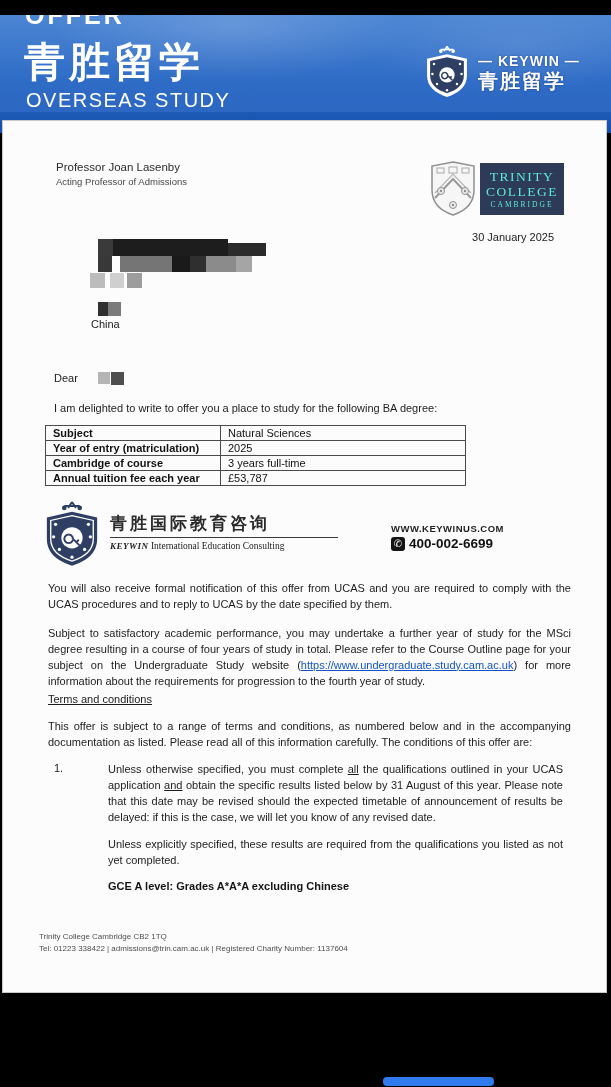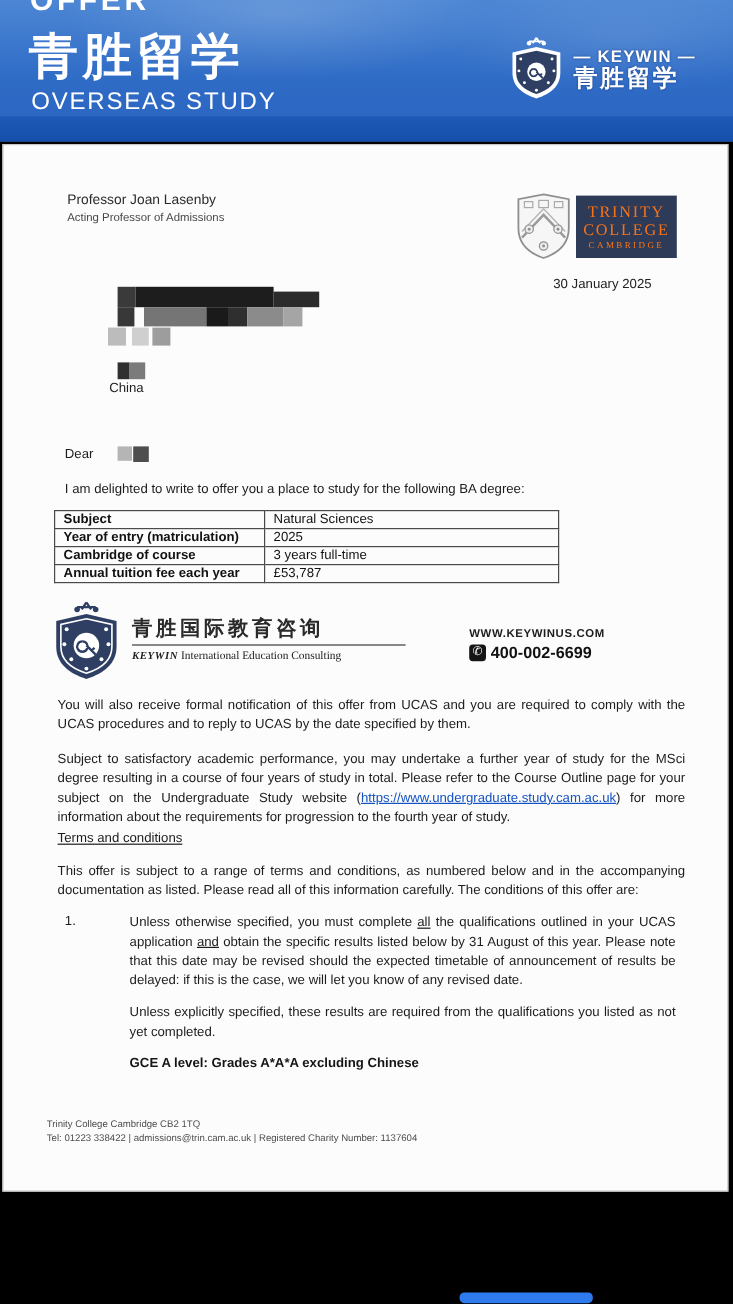--- a/index.html
+++ b/index.html
@@ -1,21 +1,21 @@
 <!DOCTYPE html>
 <html><head>
 <meta charset="utf-8">
 <style>
   html,body{margin:0;padding:0;background:#000;}
   .page{position:relative;width:611px;height:1087px;background:#000;overflow:hidden;
         font-family:"Liberation Sans","DejaVu Sans",sans-serif;}
   .abs{position:absolute;}
 
   
-  .banner{position:absolute;left:0;top:0;width:611px;height:118px;overflow:hidden;
+  .banner{position:absolute;left:0;top:15px;width:611px;height:118px;overflow:hidden;
     background:
       radial-gradient(ellipse 300px 90px at 38% 10%, rgba(255,255,255,.16), rgba(255,255,255,0) 60%),
       radial-gradient(ellipse 260px 80px at 85% 25%, rgba(255,255,255,.10), rgba(255,255,255,0) 60%),
       linear-gradient(180deg,#4c86d4 0%,#2f6cc6 55%,#2a64c0 100%);}
   .banner-darkbar{position:absolute;left:0;top:97px;width:611px;height:21px;
       background:linear-gradient(180deg,#1d59b6,#1450ab);}
   .offer-txt{left:25px;top:-14px;color:#fff;font-size:25px;font-weight:bold;letter-spacing:3px;}
   .brand-cn{left:24px;top:20px;color:#fff;font-size:41px;font-weight:bold;letter-spacing:4px;}
   .brand-en{left:26px;top:74px;color:#fff;font-size:20px;letter-spacing:1.5px;}
   .hlogo{left:424px;top:28px;display:flex;align-items:center;gap:8px;}
@@ -25,27 +25,27 @@
 
   
   .doc{position:absolute;left:2px;top:120px;width:605px;height:873px;background:#fcfcfc;
        border:1px solid #c9c9c9;box-sizing:border-box;}
   .t{font-size:11px;color:#1c1c1c;line-height:1.45;}
   .just{text-align:justify;}
   .sender-name{left:53px;top:40px;font-size:11.5px;color:#2b2b2b;}
   .sender-title{left:53px;top:55px;font-size:9.5px;color:#474747;}
 
   .trin-shield{left:426px;top:39px;}
-  .trin-box{left:477px;top:42px;width:84px;height:52px;background:#2d3a58;color:#f97316;
+  .trin-box{left:477px;top:42px;width:84px;height:52px;background:#2d3a58;color:#5eead4;
      font-family:"Liberation Serif","DejaVu Serif",serif;display:flex;flex-direction:column;
      align-items:center;justify-content:center;line-height:1.12;text-align:center;}
   .trin-l{font-size:13.5px;letter-spacing:1.5px;}
   .trin-s{font-size:7.5px;letter-spacing:2px;margin-top:2px;}
 
-  .date{right:63px;top:110px;font-size:11px;color:#222;text-align:center;}
+  .date{right:52px;top:110px;font-size:11px;color:#222;text-align:center;}
 
   .px{position:absolute;}
   .country{left:88px;top:197px;font-size:11px;color:#222;}
 
   .dear{left:51px;top:251px;font-size:11px;color:#1c1c1c;}
   .dear .sq1{display:inline-block;width:12px;height:12px;background:#b5b5b5;margin-left:20px;vertical-align:-2px;}
   .dear .sq2{display:inline-block;width:13px;height:13px;background:#4e4e4e;margin-left:1px;vertical-align:-3px;}
 
   .intro{left:51px;top:280px;width:520px;}
 

